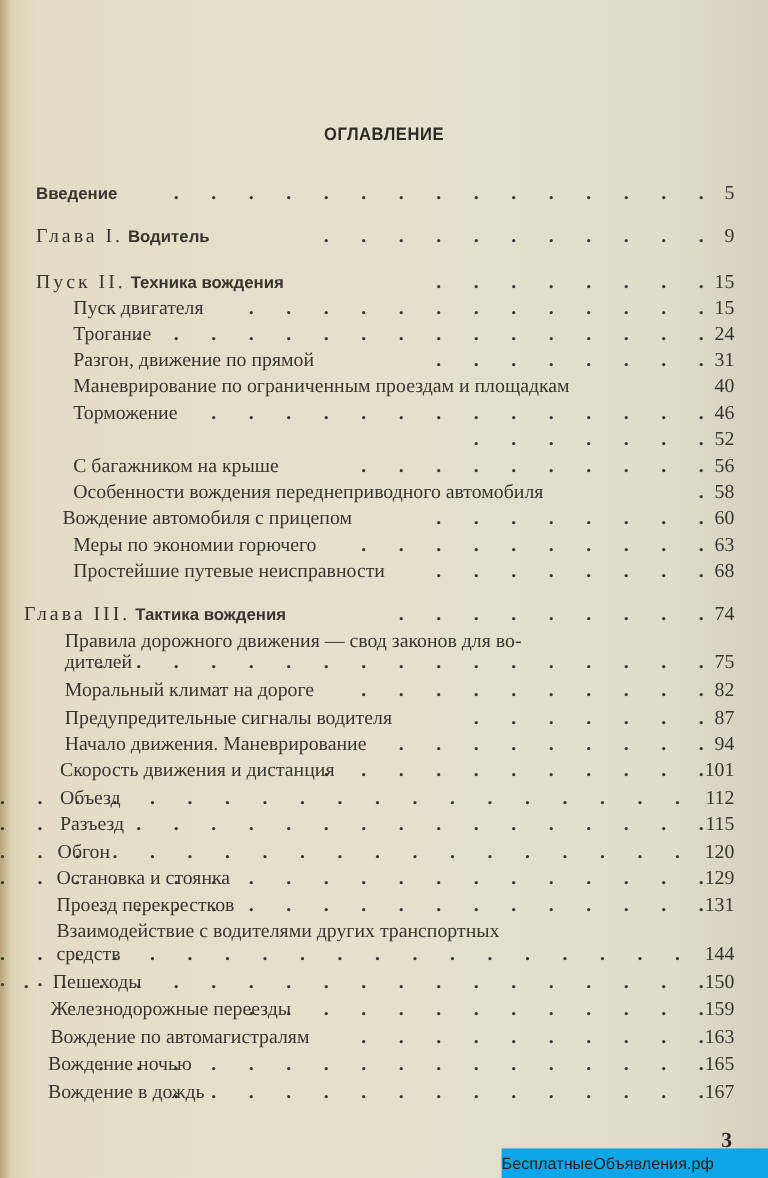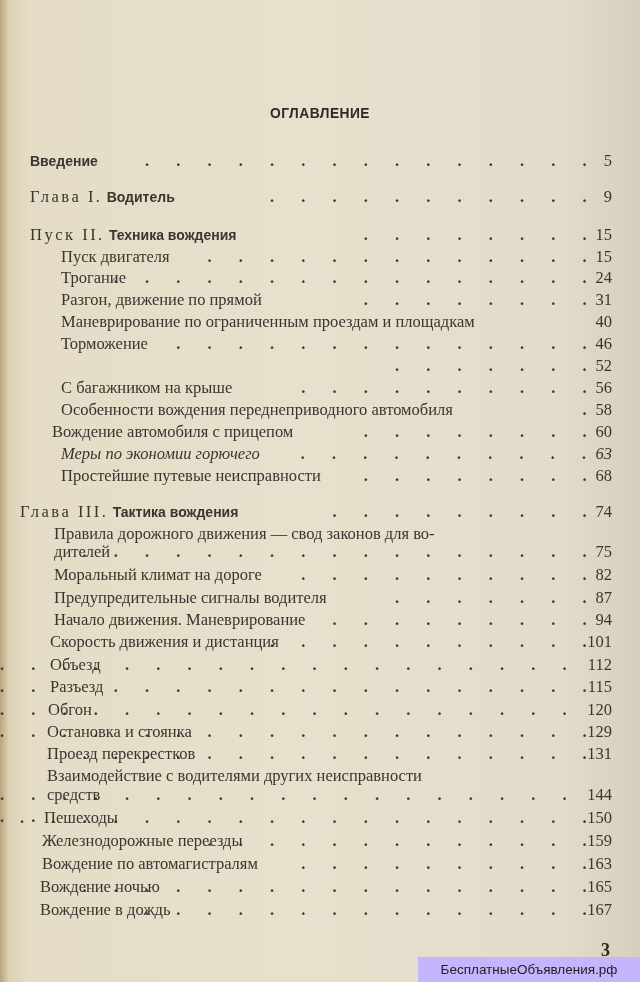--- a/index.html
+++ b/index.html
@@ -18,22 +18,22 @@
   .toc { position:absolute; left:0; top:0; width:640px; }
   .row { position:absolute; left:0; width:640px; height:22px; font-size:16.5px; line-height:22px; }
   .row .lbl { position:absolute; white-space:nowrap; }
   .row .dots { position:absolute; right:42px; letter-spacing:11.5px; color:#3a3530; font-weight:bold; }
   .row .pg { position:absolute; right:28px; text-align:right; font-family:"Liberation Serif", serif; }
   .chap-prefix { letter-spacing:2.5px; }
   .bold-sans { font-family:"Liberation Sans", sans-serif; font-weight:bold; font-size:14px; }
   .page-num { position:absolute; right:30px; top:940px; font-size:18px; font-weight:bold; color:#2e2a26; }
   .watermark {
     position:absolute; left:418px; top:957px; width:222px; height:25px;
-    background:#c4b5fd; font-family:"Liberation Sans", sans-serif; font-size:13.5px;
-    line-height:25px; text-align:center; color:#222;
+    background:#0ea5e9; font-family:"Liberation Sans", sans-serif; font-size:13.5px;
+    line-height:25px; text-align:left; color:#222;
   }
 </style>
 </head>
 <body>
 
 <div class="page-edge-left"></div>
 
 <div class="title">ОГЛАВЛЕНИЕ</div>
 
 <div class="toc" id="toc">
@@ -88,21 +88,21 @@
     <div class="row" style="top: 399px;">
       <span class="lbl" style="left: 61px;"><span>Особенности вождения переднеприводного автомобиля</span></span>
       <span class="dots">.</span>
       <span class="pg">58</span>
     </div>
     <div class="row" style="top: 421px;">
       <span class="lbl" style="left: 52px; text-align: center;"><span>Вождение автомобиля с прицепом</span></span>
       <span class="dots">. . . . . . . .</span>
       <span class="pg">60</span>
     </div>
-    <div class="row" style="top: 443px; font-style: italic;">
+    <div class="row" style="top: 443px;">
       <span class="lbl" style="left: 61px;"><span>Меры по экономии горючего</span></span>
       <span class="dots">. . . . . . . . . .</span>
       <span class="pg">63</span>
     </div>
     <div class="row" style="top: 465px;">
       <span class="lbl" style="left: 61px;"><span>Простейшие путевые неисправности</span></span>
       <span class="dots">. . . . . . . .</span>
       <span class="pg">68</span>
     </div>
     <div class="row" style="top: 501px;">
@@ -157,21 +157,21 @@
       <span class="lbl" style="left: 47px; text-align: center;"><span>Остановка и стоянка</span></span>
       <span class="dots">. . . . . . . . . . . . . . .</span>
       <span class="pg">129</span>
     </div>
     <div class="row" style="top: 743px;">
       <span class="lbl" style="left: 47px;"><span>Проезд перекрестков</span></span>
       <span class="dots">. . . . . . . . . . . . . . . . .</span>
       <span class="pg">131</span>
     </div>
     <div class="row" style="top: 765px;">
-      <span class="lbl" style="left: 47px;"><span>Взаимодействие с водителями других неисправности</span></span>
+      <span class="lbl" style="left: 47px;"><span>Взаимодействие с водителями других транспортных</span></span>
     </div>
     <div class="row" style="top: 784px;">
       <span class="lbl" style="left: 47px;"><span>средств</span></span>
       <span class="dots">. . . . . . . . . . . . . . . . . . . . .</span>
       <span class="pg">144</span>
     </div>
     <div class="row" style="top: 807px;">
       <span class="lbl" style="left: 44px;"><span>Пешеходы</span></span>
       <span class="dots">. . . . . . . . . . . . . . . . . . .</span>
       <span class="pg">150</span>

